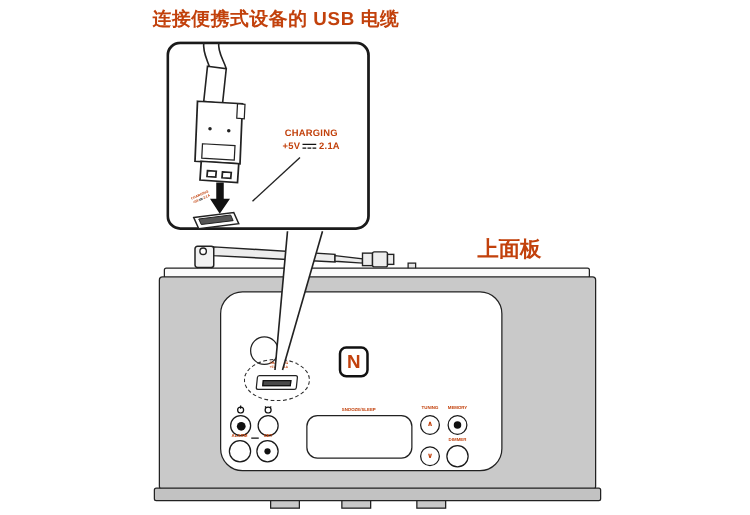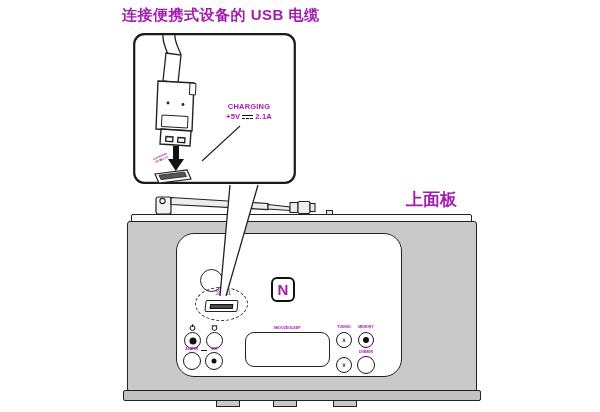--- a/index.html
+++ b/index.html
@@ -1,17 +1,17 @@
 <!DOCTYPE html>
 <html><head>
 <meta charset="utf-8">
 <style>
   html,body{margin:0;padding:0;background:#fff;}
   #stage{position:relative;width:592px;height:412px;background:#fff;overflow:hidden;
-         font-family:"Liberation Sans","DejaVu Sans",sans-serif;color:#a21caf;}
+         font-family:"Liberation Sans","DejaVu Sans",sans-serif;color:#c2410c;}
   .abs{position:absolute;box-sizing:border-box;}
   .heading{font-size:15px;font-weight:bold;letter-spacing:.5px;}
   .panel-label{font-size:17px;font-weight:bold;}
   .circle-btn{border:1.6px solid #1a1a1a;border-radius:50%;background:#fff;}
   .dot{position:absolute;top:50%;left:50%;transform:translate(-50%,-50%);
        background:#111;border-radius:50%;}
   .glyph{position:absolute;inset:0;display:flex;align-items:center;justify-content:center;
          font-size:6px;font-weight:bold;line-height:1;}
   .tiny{font-weight:bold;font-size:7px;line-height:1.2;text-align:center;white-space:nowrap;
         transform-origin:0 0;transform:scale(.5);}
@@ -112,21 +112,21 @@
     <div class="glyph">∧</div>
   </div>
   <div class="abs circle-btn" style="left:358px;top:332px;width:16px;height:16px;">
       <div class="dot" style="width:6px;height:6px;"></div>
     </div>
   <div class="abs circle-btn" style="left:336px;top:357px;width:16px;height:16px;">
     <div class="glyph">∨</div>
   </div>
   <div class="abs circle-btn" style="left:357px;top:356px;width:18px;height:18px;"></div>
 
-  <div class="abs panel-label" style="left:406px;top:188px;">上面板</div>
+  <div class="abs panel-label" style="left:382px;top:188px;">上面板</div>
 
   <svg class="abs" style="left:0;top:0;pointer-events:none;" width="600" height="412" viewBox="0 0 600 412">
     <polygon points="230,185 258,185 226,296 220,296" fill="#ffffff"></polygon>
     <line x1="230" y1="185" x2="220" y2="296" stroke="#222" stroke-width="1.3"></line>
     <line x1="258" y1="185" x2="226" y2="296" stroke="#222" stroke-width="1.3"></line>
   </svg>
 
   <div class="abs" style="left:133px;top:33px;width:163px;height:151px;">
     <svg width="163" height="151" viewBox="0 0 163 151">
 

